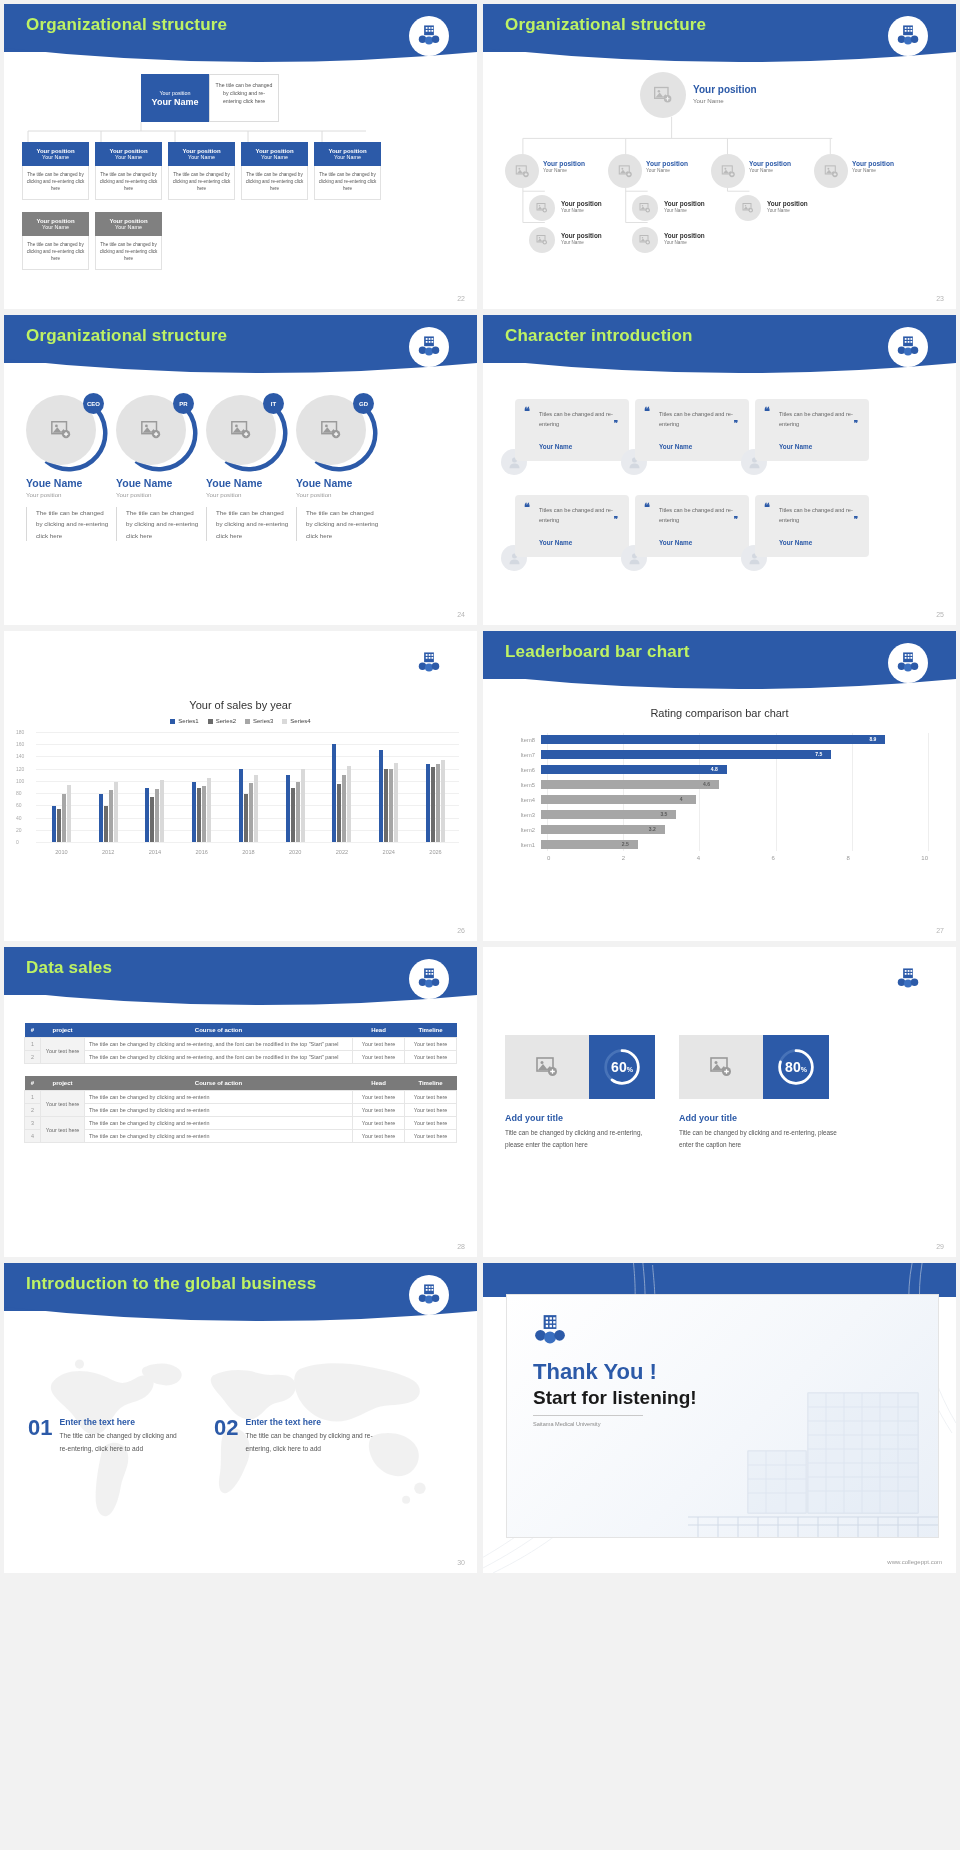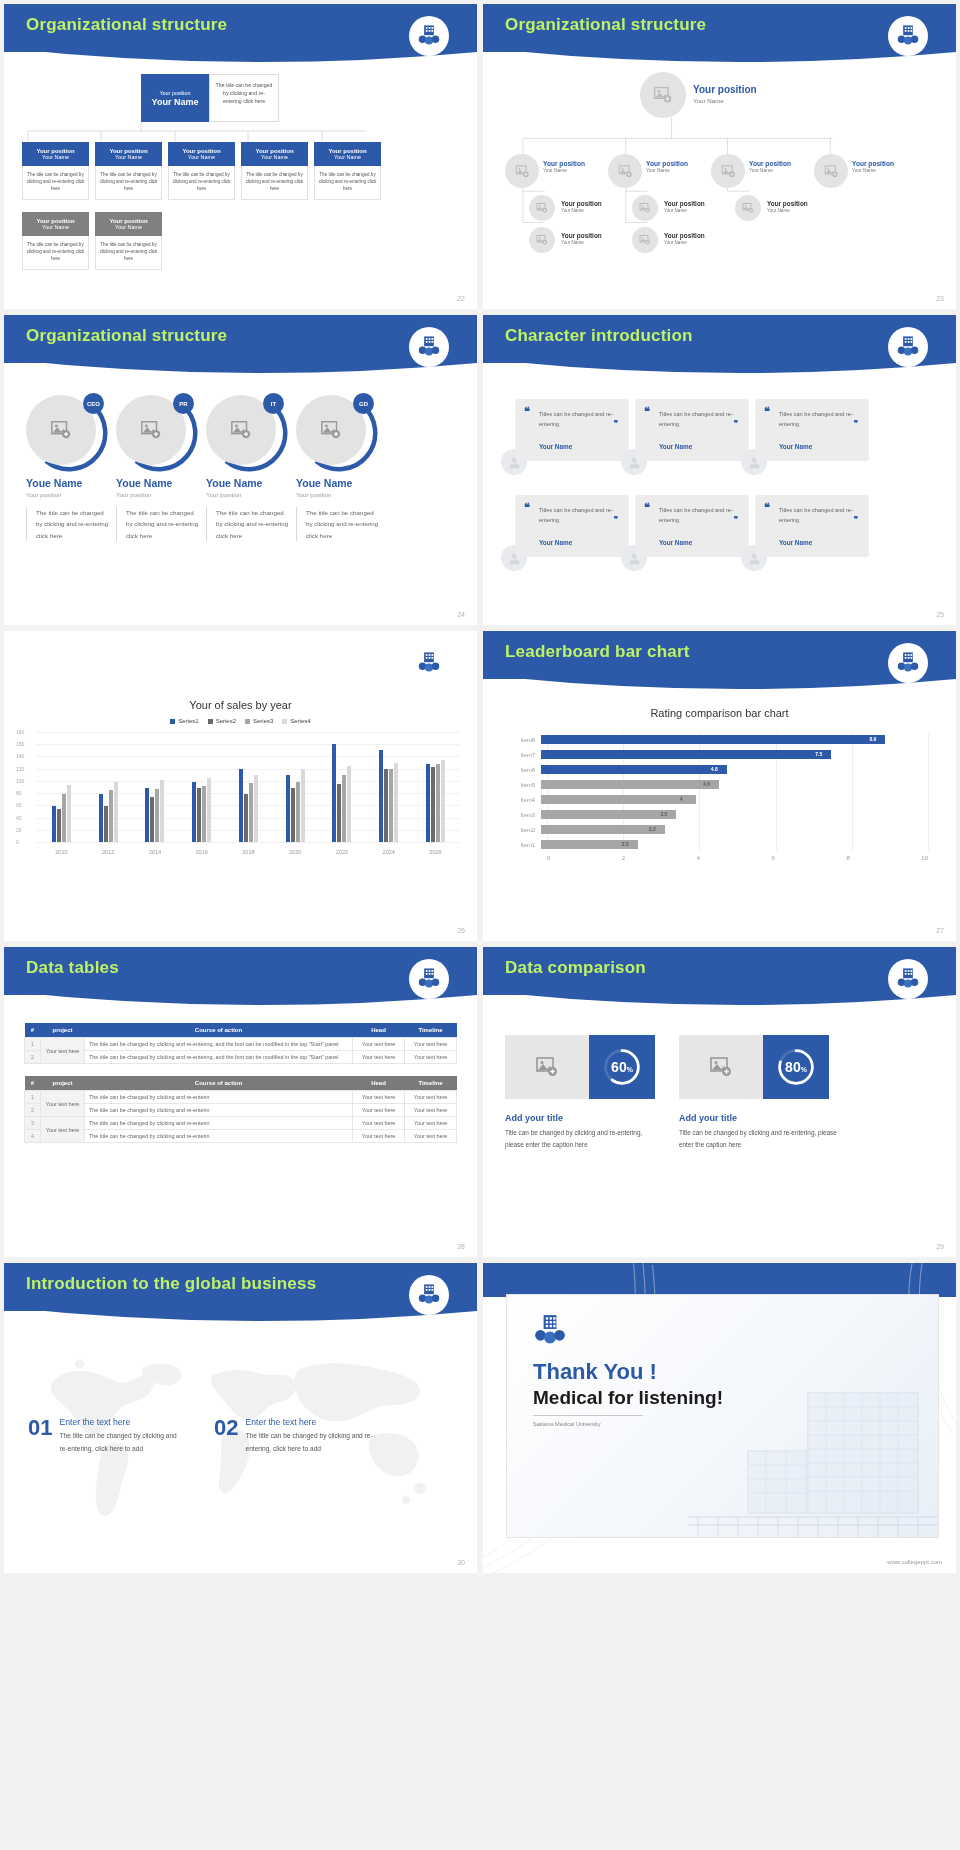--- a/index.html
+++ b/index.html
@@ -147,21 +147,21 @@
   .dc-pct .ring { position:absolute; width:40px; height:40px; }
   .dc-pct .num { color:#fff; font-size:14px; font-weight:bold; z-index:2; }
   .dc-pct .num small { font-size:7px; }
   .dc-title { color:#2c5aa8; font-weight:bold; font-size:9px; }
   .dc-desc { color:#555; font-size:6.4px; line-height:1.9; margin-top:4px; }
 
   
   .map-bg { position:absolute; left:0; top:0; width:100%; height:100%; opacity:.28; }
   .gb-item { position:absolute; display:flex; gap:7px; align-items:flex-start; }
   .gb-num { color:#2c5aa8; font-size:22px; font-weight:bold; line-height:1; }
-  .gb-t { color:#2c5aa8; font-size:8.6px; font-weight:normal; }
+  .gb-t { color:#2c5aa8; font-size:8.6px; font-weight:bold; }
   .gb-d { color:#555; font-size:6.6px; line-height:1.9; margin-top:3px; }
 
   
   .ty-slide { background:#fff; position:relative; overflow:hidden; }
   .ty-blue-top { position:absolute; left:0; top:0; width:100%; height:34px; background:#2c5aa8; }
   .ty-inner { position:absolute; left:24px; top:22px; right:18px; bottom:36px;
               background:linear-gradient(135deg,#ffffff 0%,#f4f7fb 55%,#e9eff7 100%);
               box-shadow:0 0 0 1px #e4e4e4; overflow:hidden;margin-top:10px; }
   .ty-logo { position:absolute; left:26px; top:18px; width:34px; height:34px; }
   .ty-h1 { position:absolute; left:26px; top:64px; color:#2c5aa8; font-size:22px; font-weight:bold; }
@@ -846,21 +846,21 @@
           <span>6</span>
           <span>8</span>
           <span>10</span>
         </div>
     </div>
     <div class="page-num">27</div>
   </div>
 
   <div class="slide">
     <div class="banner">
-      <h1>Data tables</h1>
+      <h1>Data sales</h1>
       <svg class="curve" viewBox="0 0 400 26" preserveAspectRatio="none">
         <path d="M0,0 Q200,26 400,4 L400,0 L0,0 Z" fill="#2c5aa8"></path>
       </svg>
     </div>
     <div class="logo-badge">
       <svg viewBox="0 0 32 32">
         <rect x="10" y="3" width="12" height="12" fill="#2c5aa8"></rect>
         <rect x="12" y="5" width="2.2" height="2.2" fill="#fff"></rect>
           <rect x="15.6" y="5" width="2.2" height="2.2" fill="#fff"></rect>
           <rect x="19" y="5" width="2.2" height="2.2" fill="#fff"></rect>
@@ -940,26 +940,20 @@
                 <td class="timec">Your text here</td>
               </tr>
             </tbody>
         </table>
       </div>
     </div>
     <div class="page-num">28</div>
   </div>
 
   <div class="slide">
-    <div class="banner">
-      <h1>Data comparison</h1>
-      <svg class="curve" viewBox="0 0 400 26" preserveAspectRatio="none">
-        <path d="M0,0 Q200,26 400,4 L400,0 L0,0 Z" fill="#2c5aa8"></path>
-      </svg>
-    </div>
     <div class="logo-badge">
       <svg viewBox="0 0 32 32">
         <rect x="10" y="3" width="12" height="12" fill="#2c5aa8"></rect>
         <rect x="12" y="5" width="2.2" height="2.2" fill="#fff"></rect>
           <rect x="15.6" y="5" width="2.2" height="2.2" fill="#fff"></rect>
           <rect x="19" y="5" width="2.2" height="2.2" fill="#fff"></rect>
         <rect x="12" y="8.6" width="2.2" height="2.2" fill="#fff"></rect>
           <rect x="15.6" y="8.6" width="2.2" height="2.2" fill="#fff"></rect>
           <rect x="19" y="8.6" width="2.2" height="2.2" fill="#fff"></rect>
         <circle cx="8" cy="20" r="4.6" fill="#2c5aa8"></circle>
@@ -1106,20 +1100,20 @@
           <path d="M60,98 L118,98 M60,112 L118,112 M60,126 L118,126 M78,84 L78,146 M98,84 L98,146"></path>
           <path d="M0,150 L250,150 M0,158 L250,158"></path>
           <path d="M10,150 L10,170 M30,150 L30,170 M50,150 L50,170 M70,150 L70,170 M90,150 L90,170 M110,150 L110,170 M130,150 L130,170 M150,150 L150,170 M170,150 L170,170 M190,150 L190,170 M210,150 L210,170 M230,150 L230,170"></path>
         </g>
         <g fill="#dce6f2" opacity=".6">
             <rect x="120" y="26" width="110" height="120"></rect>
             <rect x="60" y="84" width="58" height="62"></rect>
           </g>
       </svg>
       <div class="ty-h1">Thank You !</div>
-      <div class="ty-h2">Medical for listening!</div>
+      <div class="ty-h2">Start for listening!</div>
       <div class="ty-rule"></div>
       <div class="ty-sub">Saitama Medical University</div>
     </div>
     <div class="ty-foot">www.collegeppt.com</div>
   </div>
 
 </div>
 
 </body></html>

